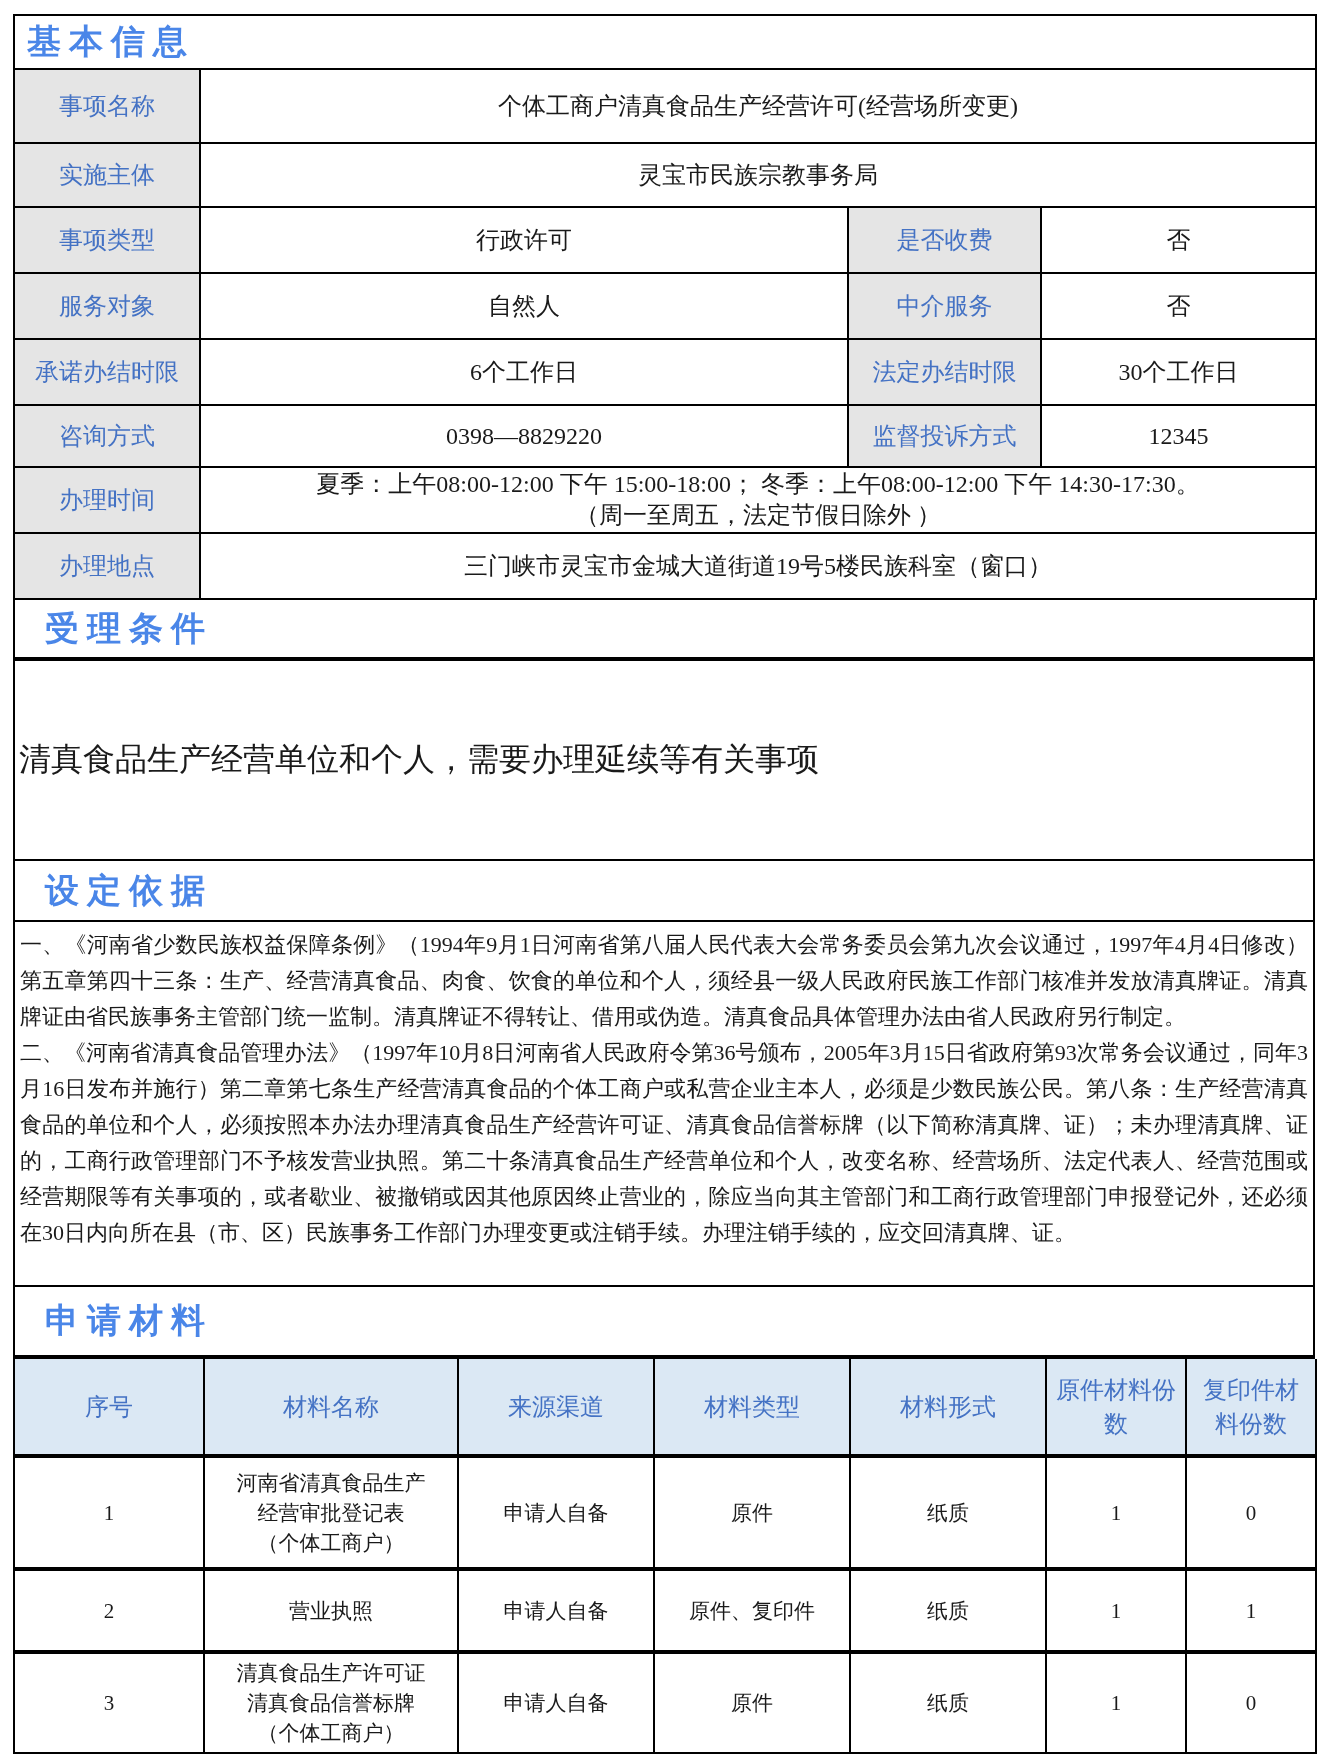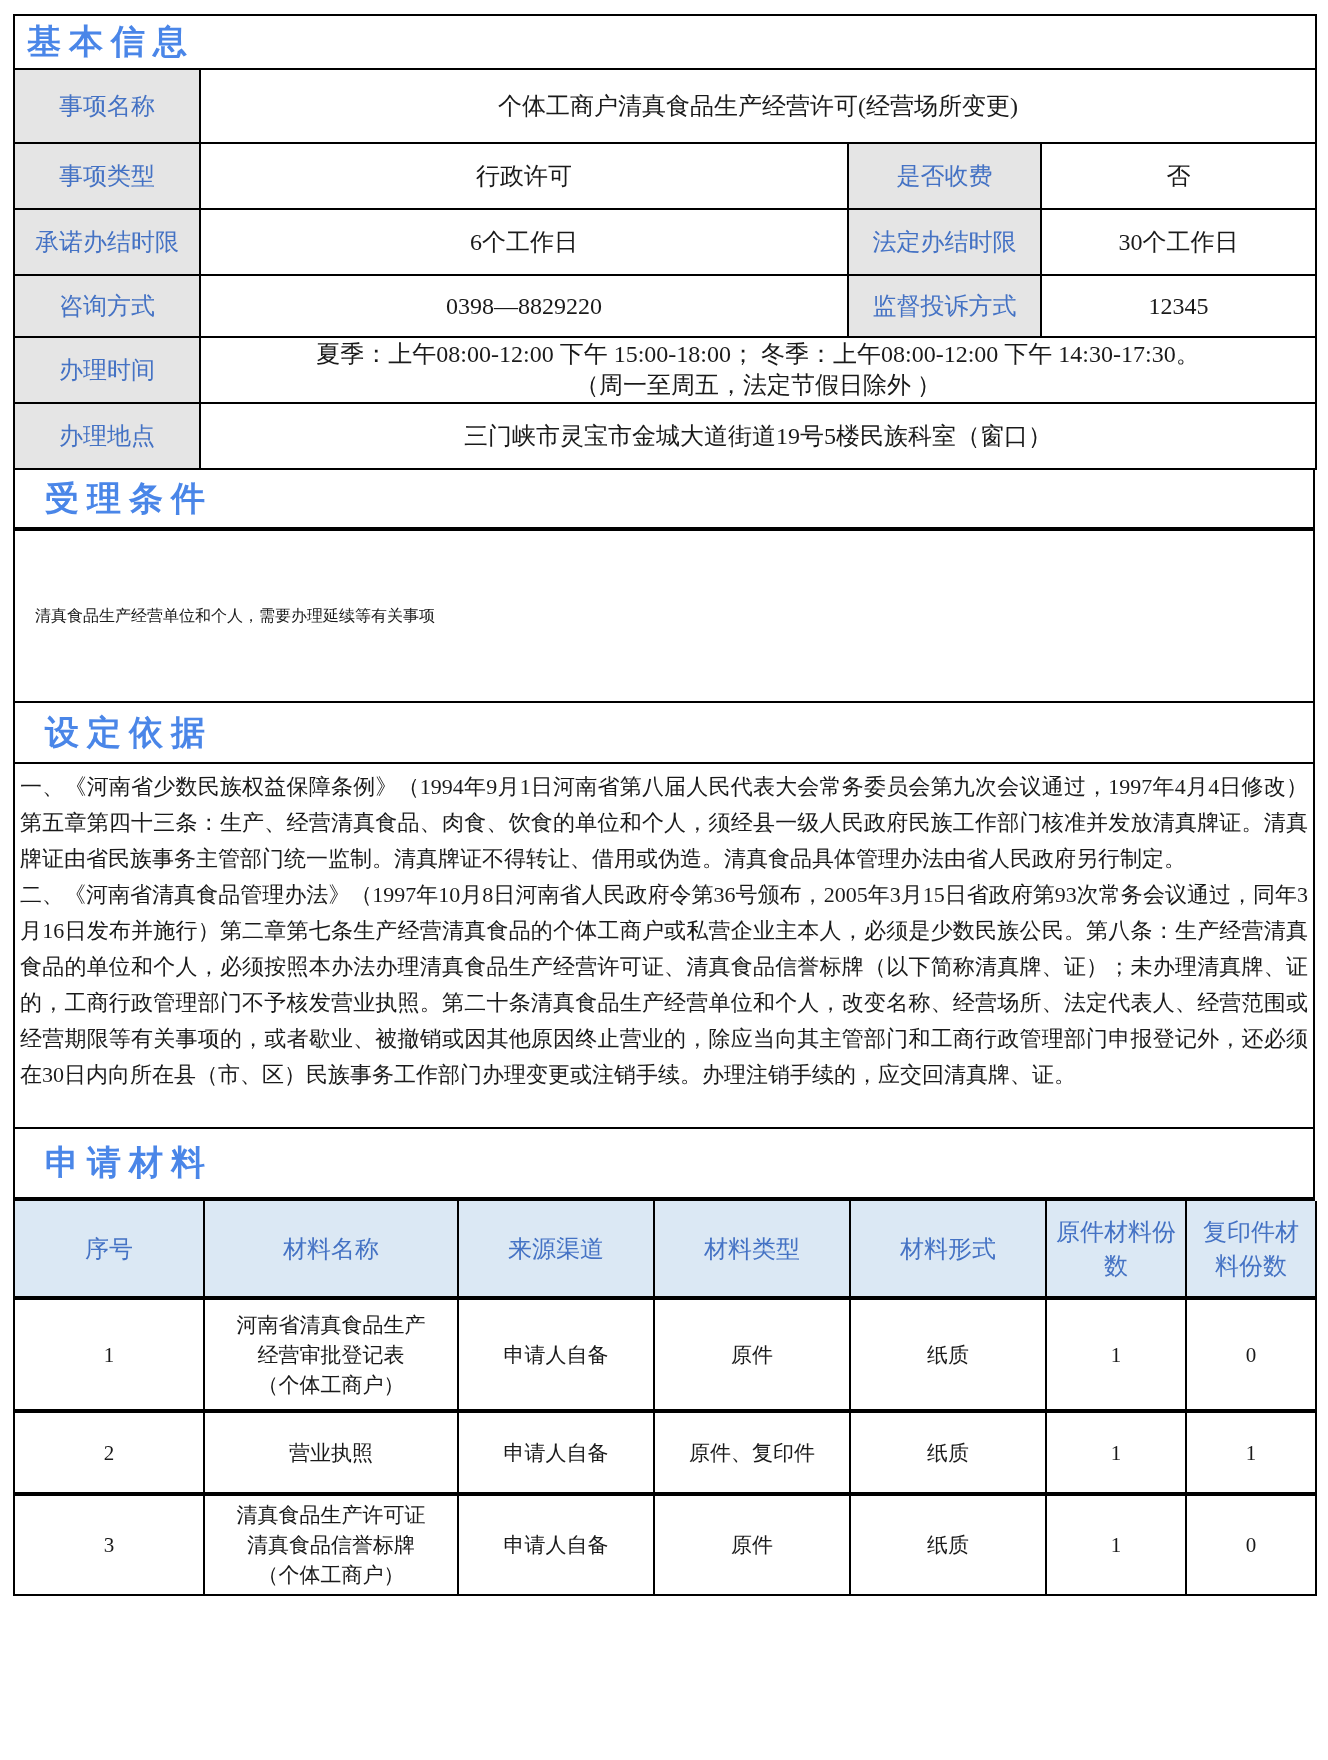--- a/index.html
+++ b/index.html
@@ -22,21 +22,21 @@
   
   .lbl{
     background:#e5e5e5;color:#4472c4;font-size:24px;margin-left:20px;
   }
   .val{font-size:24px;color:#1a1a1a;}
   .pre{white-space:pre-line;line-height:31px;}
 
   
   .block{box-sizing:border-box;width:1302px;border:2px solid #000;border-top:none;}
   .sec-head{height:61px;display:flex;align-items:center;padding-left:30px;border-bottom-width:4px;}
-  .acc-body{height:172px;display:flex;align-items:center;padding:0 20px;font-size:16px;}
+  .acc-body{height:200px;display:flex;align-items:center;padding:0 4px;font-size:32px;}
   .basis-body{height:365px;padding:5px 5px 0 5px;font-size:22px;line-height:36px;text-align:justify;}
   .basis-body p{margin:0;}
 
   
   .mat td{font-size:21px;line-height:30px;}
   .mat tr:first-child td{border-top:none;background:#dbe8f4;color:#4472c4;font-size:24px;line-height:34px;padding:0 6px;}
   .mat tr+tr td{border-top-width:4px;font-family:Liberation Serif, serif;}
 </style>
 </head>
 <body>
@@ -53,24 +53,34 @@
     <tbody>
         <tr style="height:54px">
       <td colspan="4" class="head-cell">
         <span class="sec-title">基本信息</span>
       </td>
     </tr>
     <tr style="height:74px">
       <td class="lbl">事项名称</td>
       <td colspan="3" class="val">个体工商户清真食品生产经营许可(经营场所变更)</td>
     </tr>
+    <tr style="height:64px">
+      <td class="lbl">实施主体</td>
+      <td colspan="3" class="val">灵宝市民族宗教事务局</td>
+    </tr>
     <tr style="height:66px">
       <td class="lbl">事项类型</td>
       <td class="val">行政许可</td>
       <td class="lbl">是否收费</td>
+      <td class="val">否</td>
+    </tr>
+    <tr style="height:66px">
+      <td class="lbl">服务对象</td>
+      <td class="val">自然人</td>
+      <td class="lbl">中介服务</td>
       <td class="val">否</td>
     </tr>
     <tr style="height:66px">
       <td class="lbl">承诺办结时限</td>
       <td class="val">6个工作日</td>
       <td class="lbl">法定办结时限</td>
       <td class="val">30个工作日</td>
     </tr>
     <tr style="height:62px">
       <td class="lbl">咨询方式</td>

